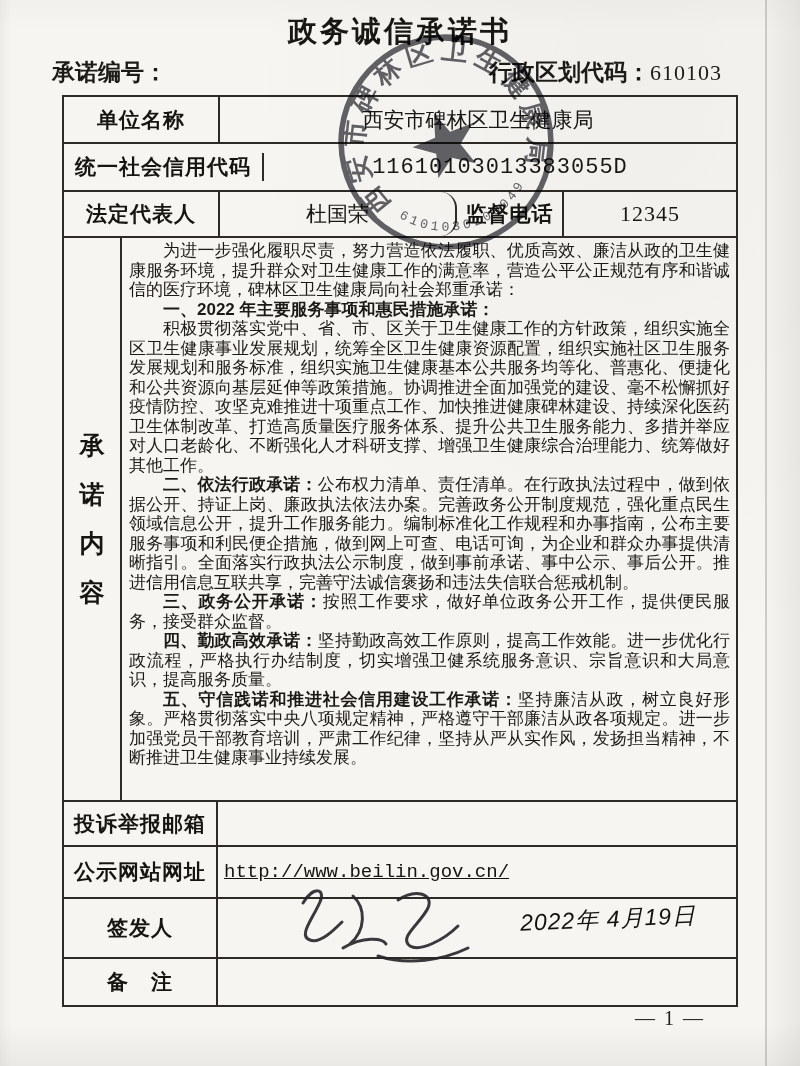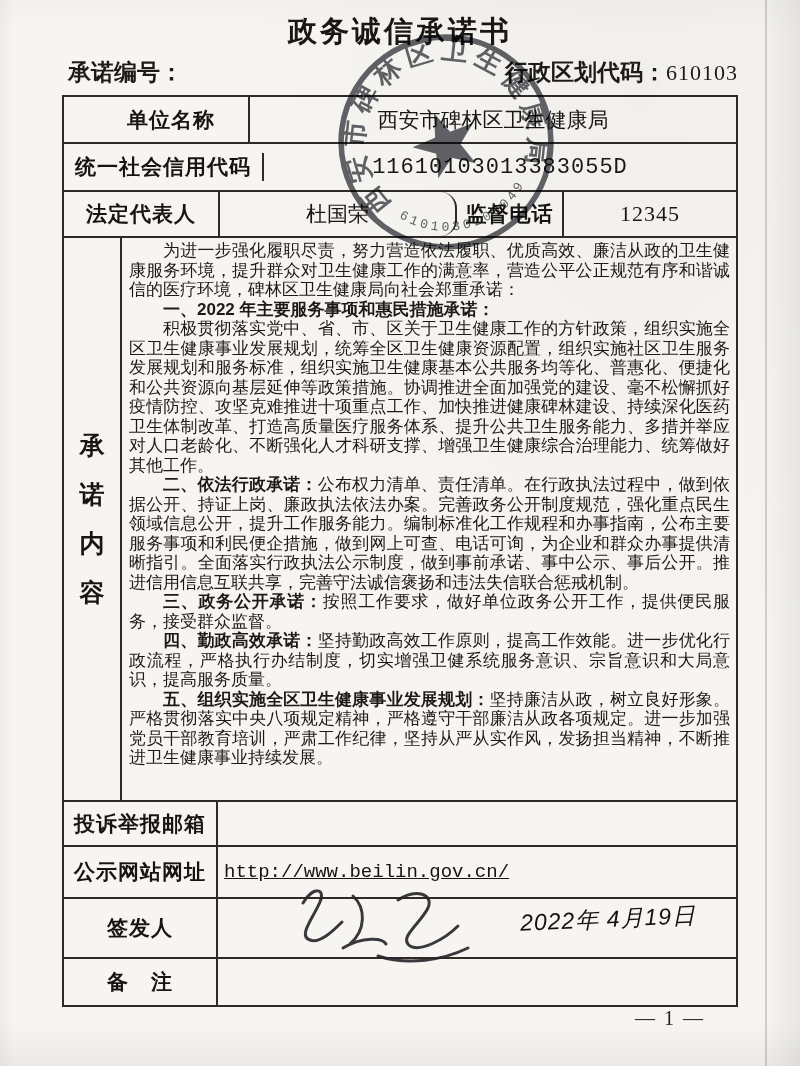--- a/index.html
+++ b/index.html
@@ -6,33 +6,33 @@
   body{width:800px;height:1066px;background:#eceae6;font-family:"Liberation Sans",sans-serif;}
   .page{position:relative;width:800px;height:1066px;overflow:hidden;color:#1d1b18;
     background:
       radial-gradient(ellipse at 80% 8%, rgba(0,0,0,0.025), transparent 45%),
       linear-gradient(90deg, rgba(0,0,0,0.04), transparent 1.5%, transparent 95.5%, rgba(0,0,0,0.06)),
       linear-gradient(180deg, rgba(0,0,0,0.02), transparent 3%, transparent 96%, rgba(0,0,0,0.05)),
       #f7f5f1;}
   .scan-edge{position:absolute;top:0;right:33px;width:2px;height:100%;background:rgba(90,85,78,0.25);}
   .doc-title{position:absolute;top:12px;left:62px;width:676px;text-align:center;
     font-size:29px;font-weight:700;letter-spacing:3px;color:#191714;}
-  .meta-row{position:absolute;top:57px;left:62px;width:676px;height:32px;font-size:23px;font-weight:700;}
+  .meta-row{position:absolute;top:57px;left:46px;width:676px;height:32px;font-size:23px;font-weight:700;}
   .meta-left{position:absolute;left:6px;top:0;}
   .meta-right{position:absolute;right:0;top:0;}
   .meta-right .digits{font-family:"Liberation Serif",serif;font-weight:400;font-size:22px;letter-spacing:1px;margin-top:12px;}
   .sheet{position:absolute;left:62px;top:95px;width:676px;border:2px solid #2e2b27;box-sizing:border-box;}
   .row{display:flex;border-bottom:2px solid #2e2b27;box-sizing:border-box;}
   .row:last-child{border-bottom:none;}
   .cell{box-sizing:border-box;display:flex;align-items:center;justify-content:center;overflow:hidden;}
   .cell.rb{border-right:2px solid #2e2b27;}
   .lab{font-weight:700;font-size:21px;letter-spacing:1px;color:#171512;}
   .val{font-size:21px;color:#191714;}
   .serifv{font-family:"Liberation Serif",serif;font-size:22px;letter-spacing:1px;}
-  .r1{height:47px;} .r1 .c1{width:156px;margin-left:30px;} .r1 .c2{flex:1;}
+  .r1{height:47px;} .r1 .c1{width:156px;} .r1 .c2{flex:1;}
   .r2{height:48px;align-items:center;} .r2 .c1{width:200px;} .r2 .c2{flex:1;font-family:Liberation Mono, monospace;}
   .r3{height:46px;} .r3 .c1{width:156px;} .r3 .c2{width:237px;border-radius:16px;} .r3 .c3{width:107px;} .r3 .c4{flex:1;}
   .r4{height:564px;} .r4 .c1{width:58px;flex-direction:column;gap:24px;}
   .r4 .c2{flex:1;display:block;padding:3px 6px 0 7px;}
   .vchar{font-weight:700;font-size:25px;line-height:1;color:#171512;}
   .content{font-size:17px;line-height:19.5px;text-align:justify;color:#1c1a17;}
   .content .para{margin:0;text-indent:2em;}
   .content .lead{font-weight:700;}
   .r5{height:45px;} .r6{height:52px;} .r7{height:60px;} .r8{height:46px;}
   .r5 .c1,.r6 .c1,.r7 .c1,.r8 .c1{width:154px;}
@@ -87,21 +87,21 @@
         <span class="vchar">内</span>
         <span class="vchar">容</span>
       </div>
       <div class="cell c2 content">
           <p class="para"><span>为进一步强化履职尽责，努力营造依法履职、优质高效、廉洁从政的卫生健康服务环境，提升群众对卫生健康工作的满意率，营造公平公正规范有序和谐诚信的医疗环境，碑林区卫生健康局向社会郑重承诺：</span></p>
           <p class="para"><span class="lead">一、2022 年主要服务事项和惠民措施承诺：</span><span></span></p>
           <p class="para"><span>积极贯彻落实党中、省、市、区关于卫生健康工作的方针政策，组织实施全区卫生健康事业发展规划，统筹全区卫生健康资源配置，组织实施社区卫生服务发展规划和服务标准，组织实施卫生健康基本公共服务均等化、普惠化、便捷化和公共资源向基层延伸等政策措施。协调推进全面加强党的建设、毫不松懈抓好疫情防控、攻坚克难推进十项重点工作、加快推进健康碑林建设、持续深化医药卫生体制改革、打造高质量医疗服务体系、提升公共卫生服务能力、多措并举应对人口老龄化、不断强化人才科研支撑、增强卫生健康综合治理能力、统筹做好其他工作。</span></p>
           <p class="para"><span class="lead">二、依法行政承诺：</span><span>公布权力清单、责任清单。在行政执法过程中，做到依据公开、持证上岗、廉政执法依法办案。完善政务公开制度规范，强化重点民生领域信息公开，提升工作服务能力。编制标准化工作规程和办事指南，公布主要服务事项和利民便企措施，做到网上可查、电话可询，为企业和群众办事提供清晰指引。全面落实行政执法公示制度，做到事前承诺、事中公示、事后公开。推进信用信息互联共享，完善守法诚信褒扬和违法失信联合惩戒机制。</span></p>
           <p class="para"><span class="lead">三、政务公开承诺：</span><span>按照工作要求，做好单位政务公开工作，提供便民服务，接受群众监督。</span></p>
           <p class="para"><span class="lead">四、勤政高效承诺：</span><span>坚持勤政高效工作原则，提高工作效能。进一步优化行政流程，严格执行办结制度，切实增强卫健系统服务意识、宗旨意识和大局意识，提高服务质量。</span></p>
-          <p class="para"><span class="lead">五、组织实施全区卫生健康事业发展规划：</span><span>坚持廉洁从政，树立良好形象。严格贯彻落实中央八项规定精神，严格遵守干部廉洁从政各项规定。进一步加强党员干部教育培训，严肃工作纪律，坚持从严从实作风，发扬担当精神，不断推进卫生健康事业持续发展。</span></p>
+          <p class="para"><span class="lead">五、守信践诺和推进社会信用建设工作承诺：</span><span>坚持廉洁从政，树立良好形象。严格贯彻落实中央八项规定精神，严格遵守干部廉洁从政各项规定。进一步加强党员干部教育培训，严肃工作纪律，坚持从严从实作风，发扬担当精神，不断推进卫生健康事业持续发展。</span></p>
         </div>
     </div>
 
     <div class="row r5">
       <div class="cell rb c1 lab">投诉举报邮箱</div>
       <div class="cell c2 val"></div>
     </div>
 
     <div class="row r6">
       <div class="cell rb c1 lab">公示网站网址</div>

